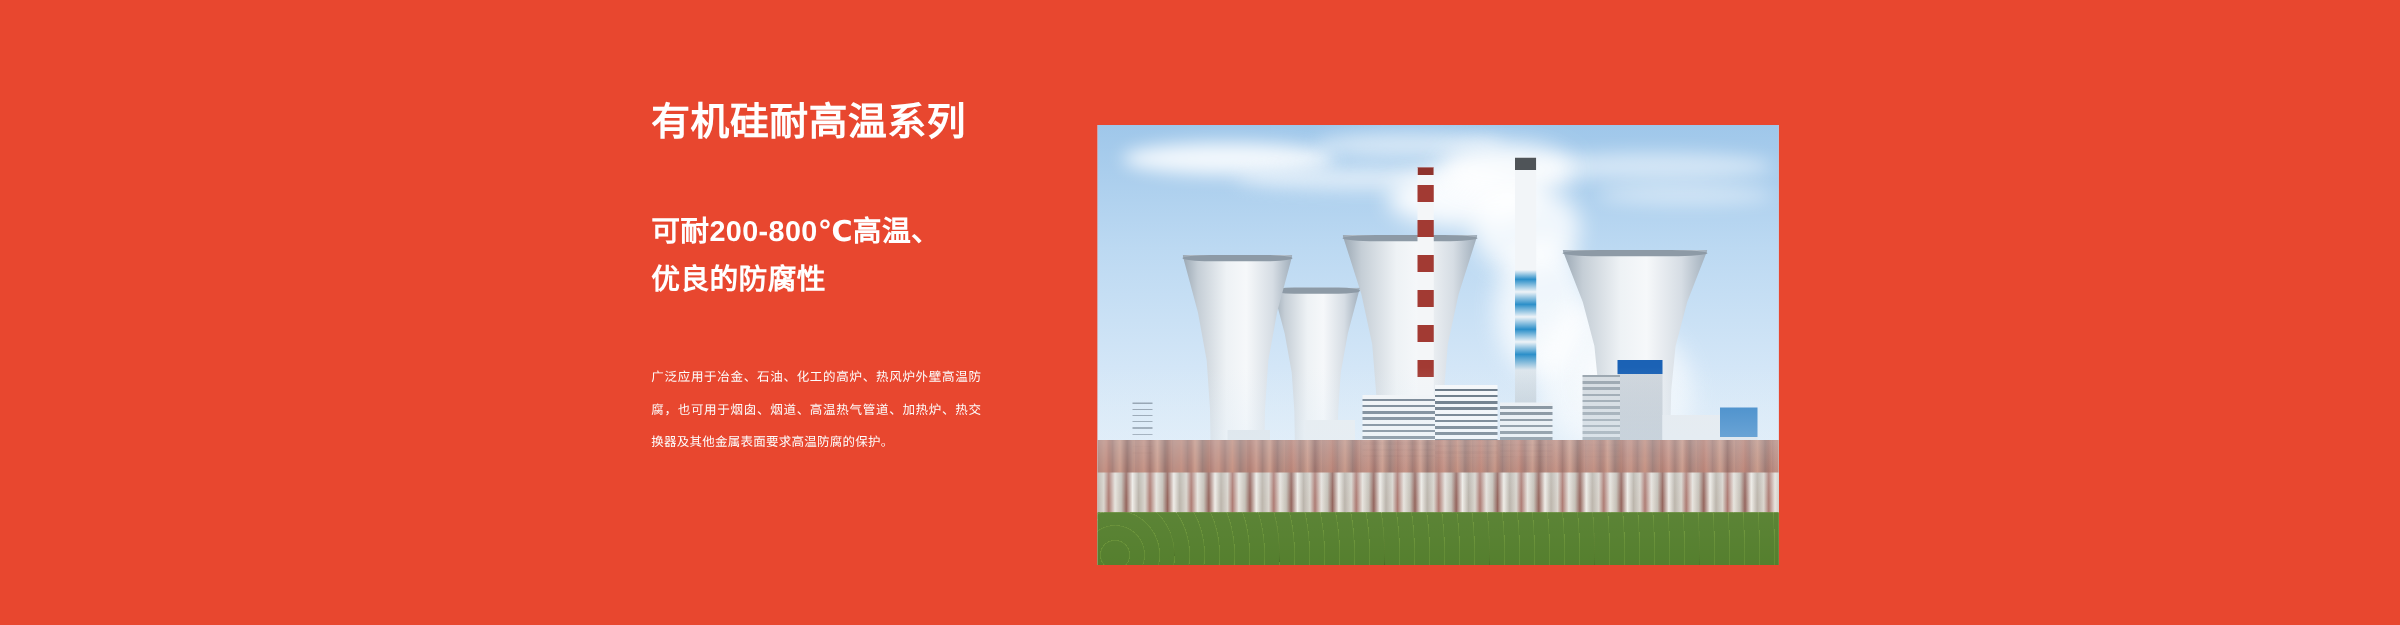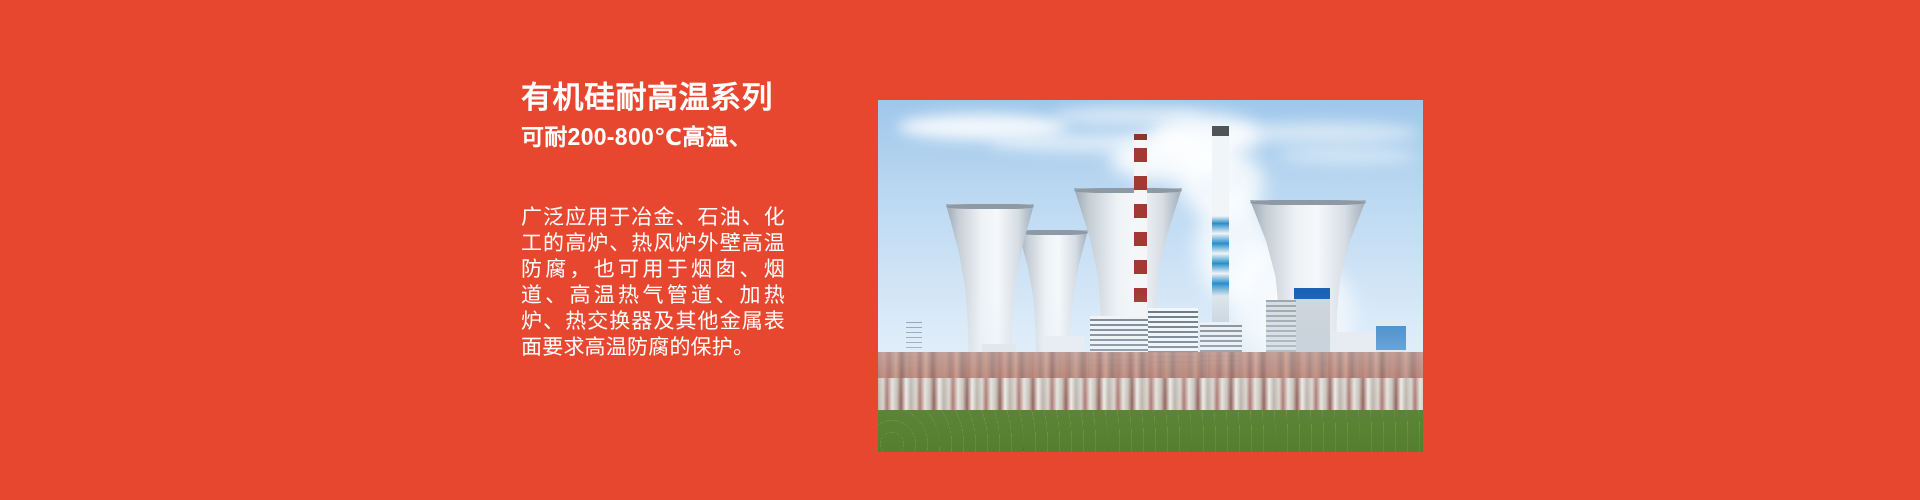--- a/index.html
+++ b/index.html
@@ -36,38 +36,39 @@
   .banner-title {
     font-size: 31px;
     line-height: 40px;
     font-weight: 700;
     color: #ffffff;
     letter-spacing: 0.5px;
     white-space: nowrap;
   }
 
   .subtitle-block {
+    margin-top: 48px;
   }
 
   .subtitle-line {
     font-size: 23px;
     line-height: 38px;
     font-weight: 700;
     color: #ffffff;
     letter-spacing: 0.3px;
     white-space: nowrap;
   }
 
   .body-block {
     margin-top: 48px;
     width: 264px;
   }
 
   .body-text {
-    font-size: 21px;
+    font-size: 10px;
     line-height: 26px;
     color: #fdfdfd;
     text-align: justify;
     text-justify: inter-ideograph;
     letter-spacing: 0.2px;
   }
 
   
   .photo-frame {
     position: absolute;
@@ -227,20 +228,21 @@
 <body>
 
 <div class="banner">
 
   <div class="text-col">
 
     <div class="banner-title">有机硅耐高温系列</div>
 
     <div class="subtitle-block">
       <div class="subtitle-line">可耐200-800℃高温、</div>
+      <div class="subtitle-line">优良的防腐性</div>
     </div>
 
     <div class="body-block">
       <p class="body-text">广泛应用于冶金、石油、化工的高炉、热风炉外壁高温防腐，也可用于烟囱、烟道、高温热气管道、加热炉、热交换器及其他金属表面要求高温防腐的保护。</p>
     </div>
 
   </div>
 
   <div class="photo-frame" title="火力发电厂冷却塔与烟囱全景">
     <div class="photo">

